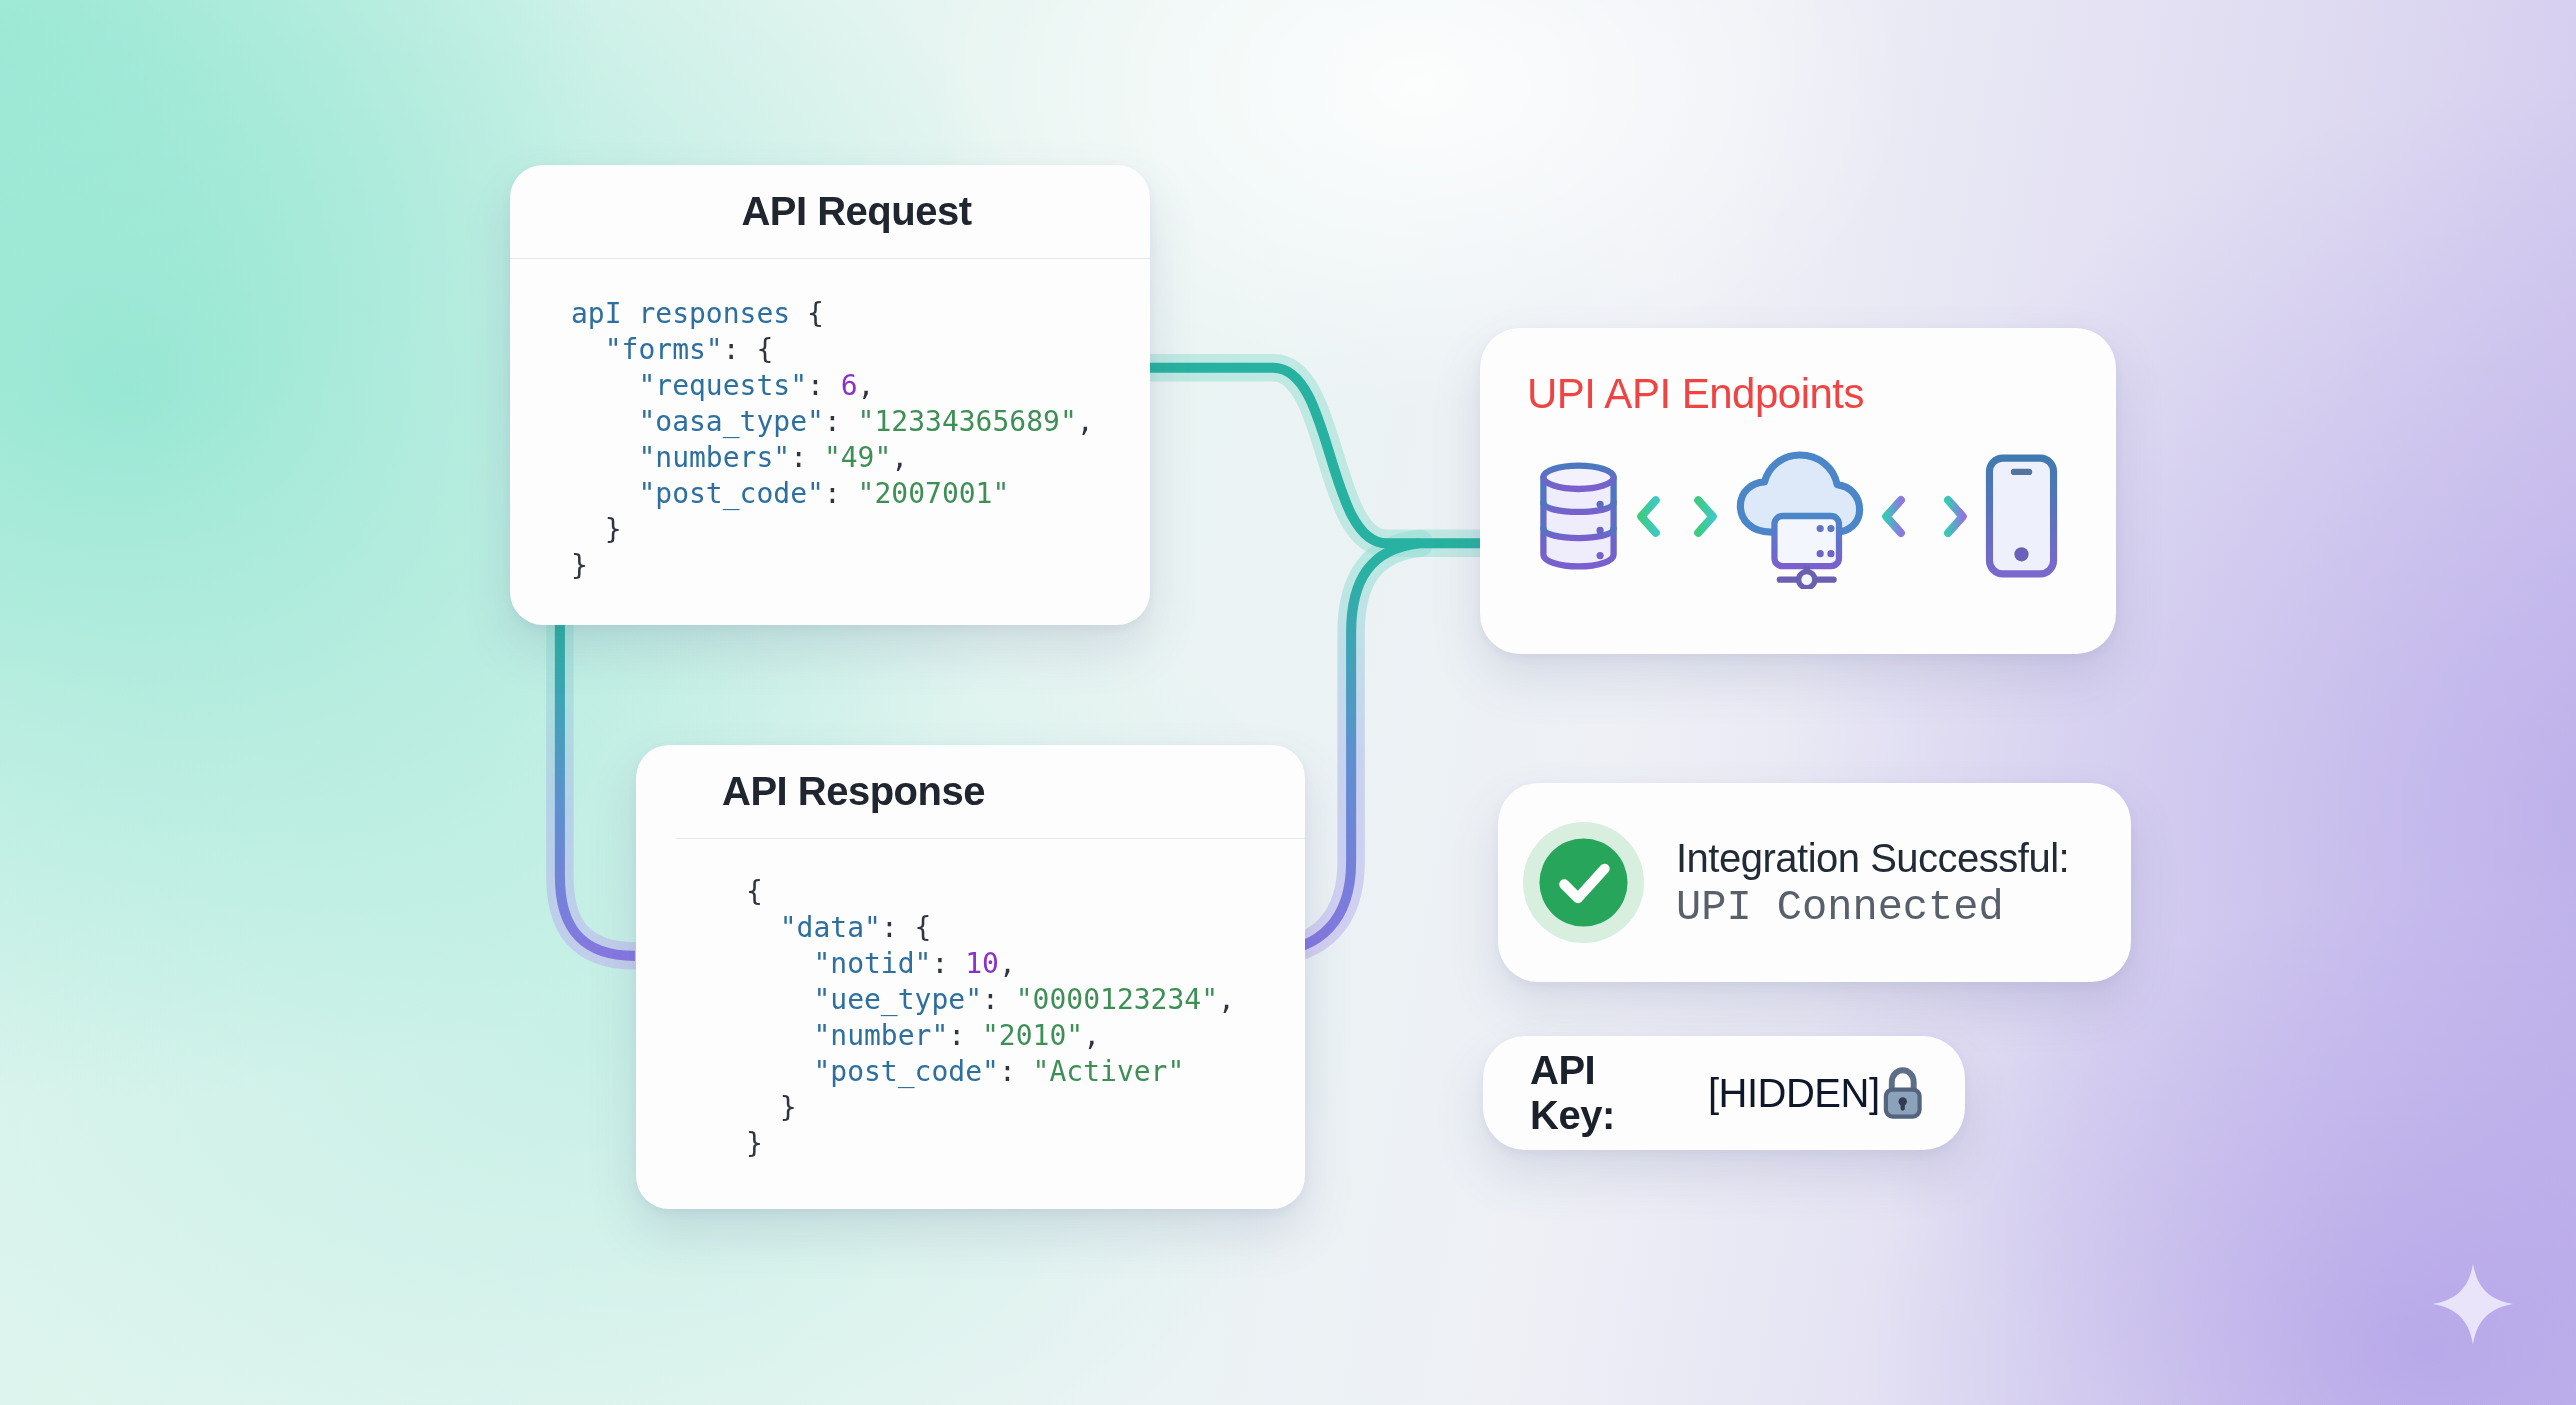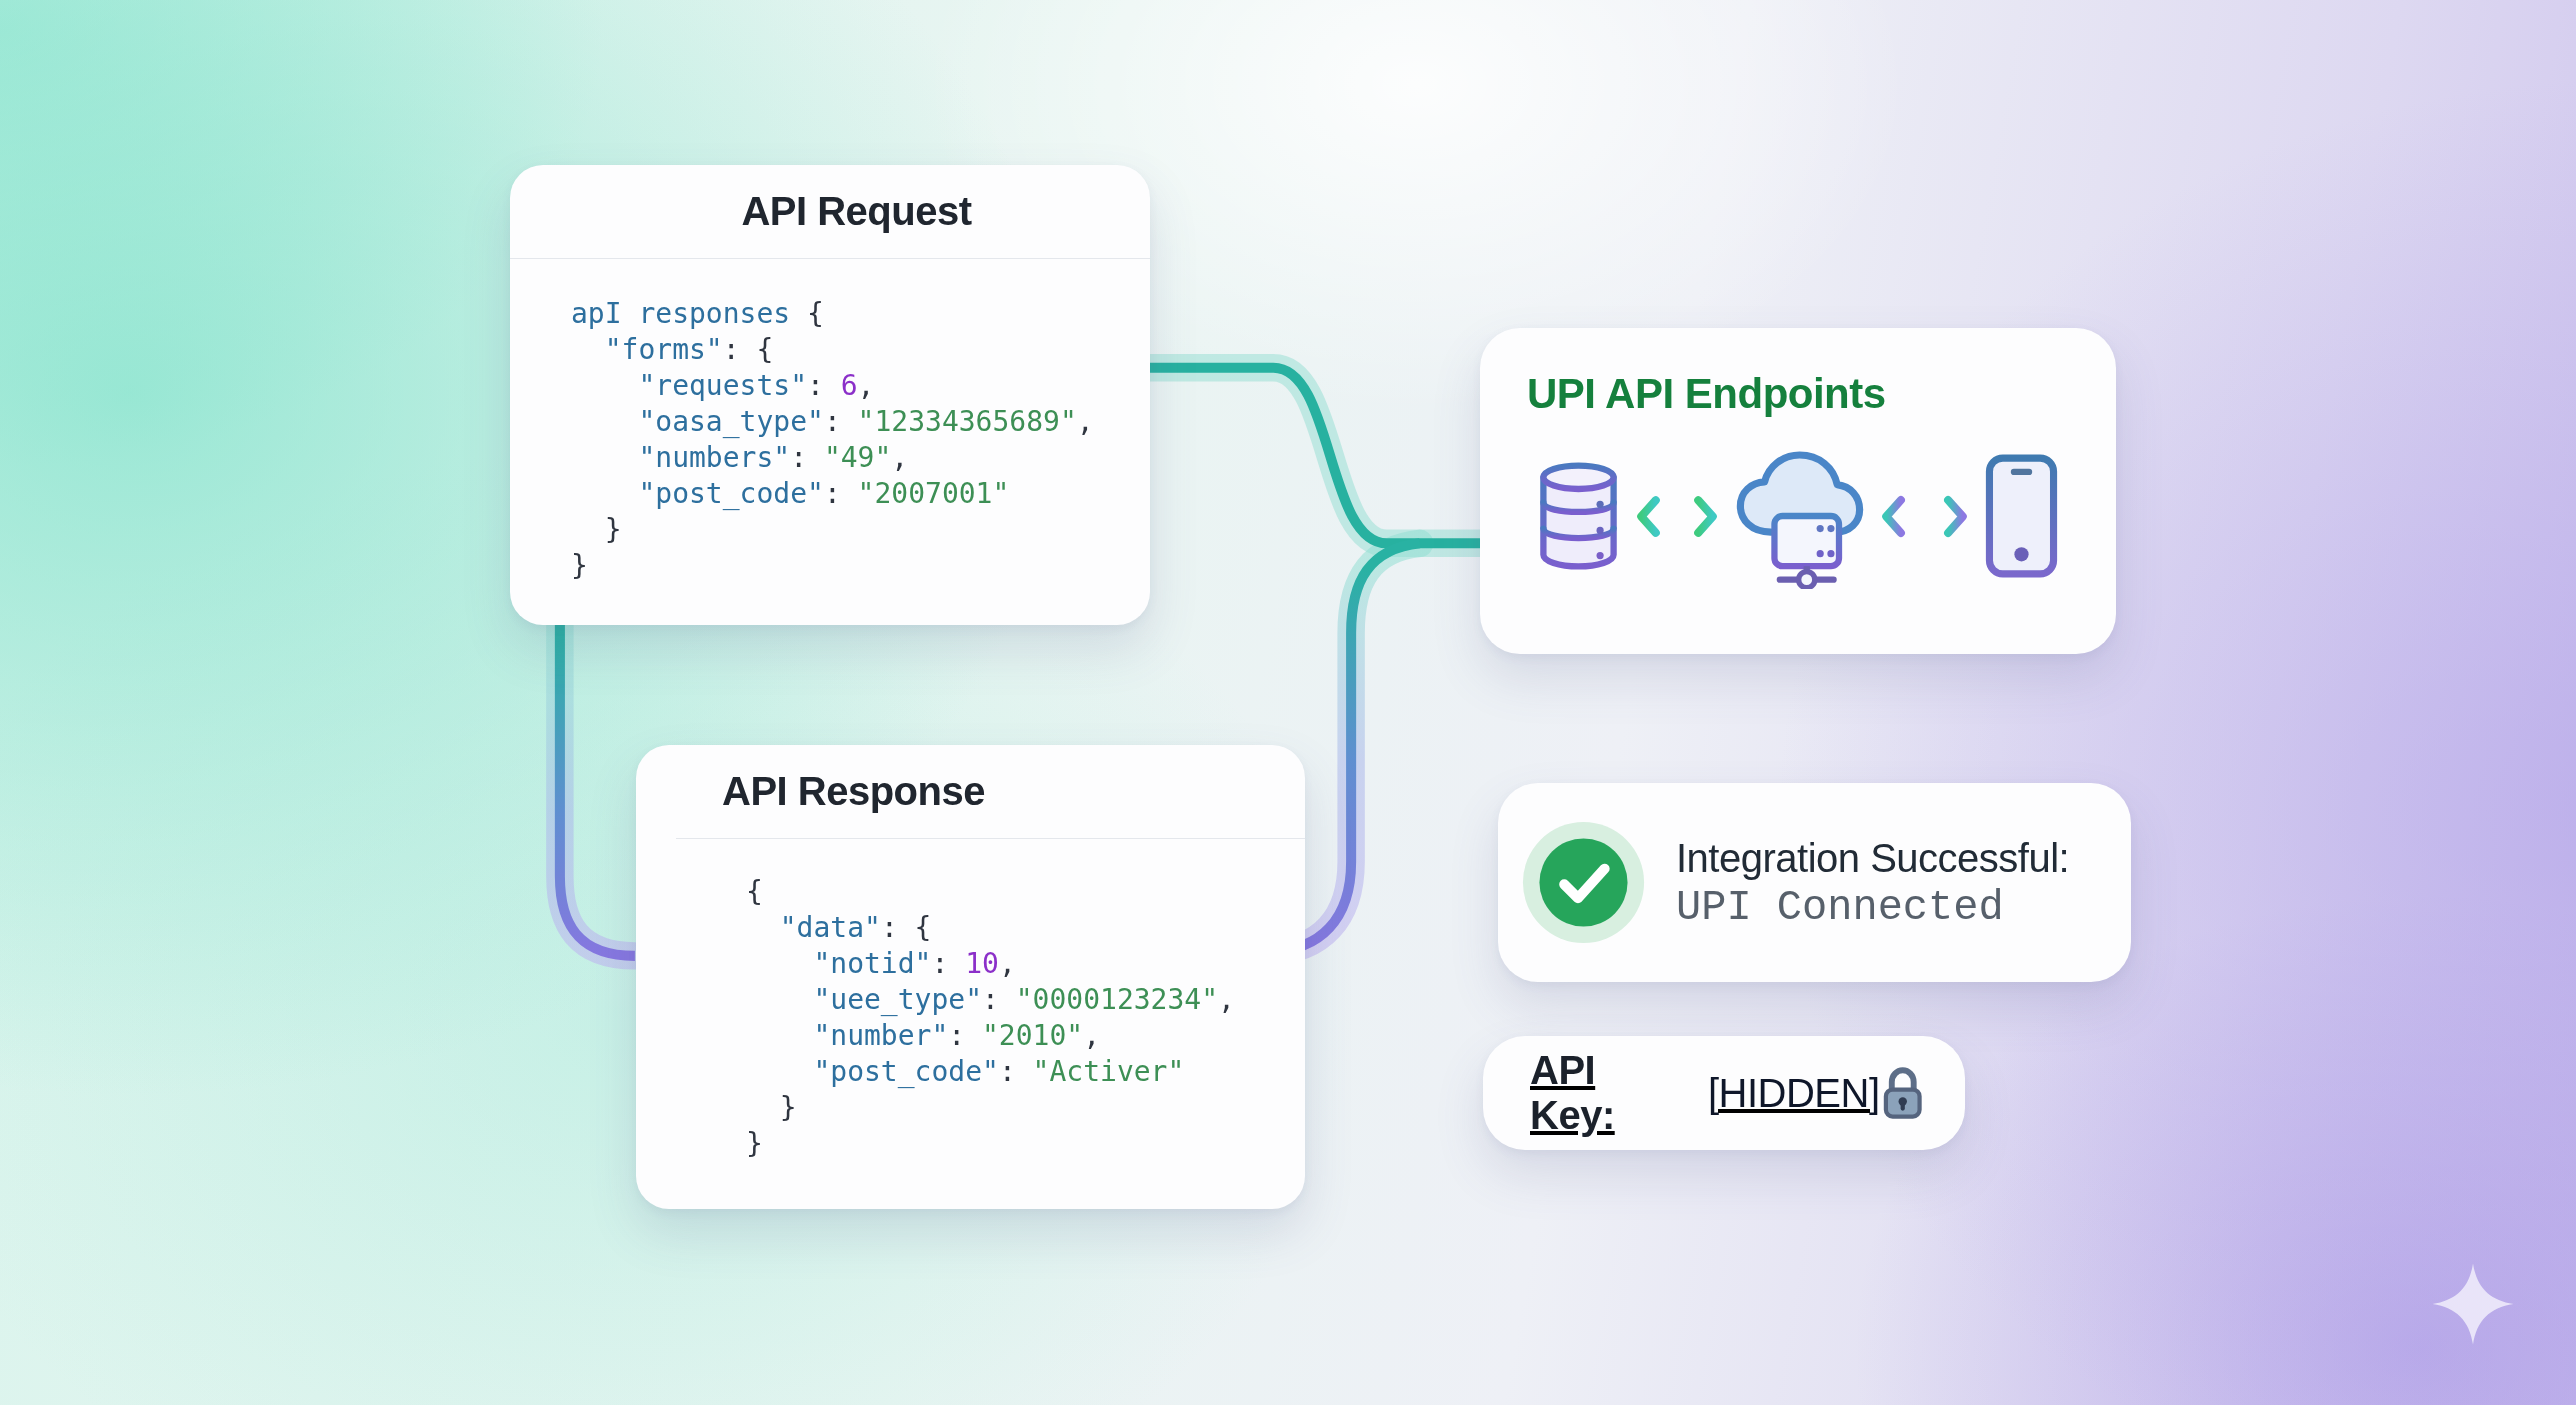--- a/index.html
+++ b/index.html
@@ -34,41 +34,41 @@
   }
   .request-card .code{padding:37px 0 0 61px;}
   .response-card .code{padding:35px 0 0 70px;}
   .tk-k{color:#2d6f9e;}
   .tk-s{color:#3d8f55;}
   .tk-n{color:#8b2fc9;}
   .tk-p{color:#2f3540;}
 
   
   .upi-card{left:1480px;top:328px;width:636px;height:326px;border-radius:40px;}
-  .upi-card .card-title{padding:42px 0 0 47px;font-size:42px;font-weight:700;color:#15803d;}
+  .upi-card .card-title{padding:42px 0 0 47px;font-size:42px;font-weight:400;color:#ef4444;}
   .icons-row{
     display:flex;justify-content:space-between;align-items:center;
     padding:0 58px;margin-top:20px;height:156px;
   }
   .icons-row svg{display:block;flex:0 0 auto;}
 
   
   .success-card{
     left:1498px;top:783px;width:633px;height:199px;border-radius:40px;
     display:flex;align-items:center;padding:0;box-sizing:border-box;
   }
   .badge{margin-left:24px;flex:0 0 auto;}
   .success-text{margin-left:31px;}
   .success-title{font-size:40px;font-weight:400;color:#212b36;letter-spacing:-0.5px;line-height:51px;}
   .success-subtitle{font-size:42px;font-weight:400;color:#57606b;line-height:49px;font-family:Liberation Mono, monospace;}
 
   
   .key-card{
     left:1483px;top:1036px;width:482px;height:114px;border-radius:42px;
-    display:flex;align-items:center;box-sizing:border-box;padding:0 40px 0 47px;text-decoration:underline;
+    display:flex;align-items:center;box-sizing:border-box;padding:0 40px 0 47px;
   }
   .key-label{font-size:40px;font-weight:600;color:#1b212b;letter-spacing:-0.5px;}
   .key-value{font-size:40px;font-weight:400;color:#0f172a;margin-left:29px;letter-spacing:-0.5px;}
   .key-card .lock{margin-left:auto;}
 
   .sparkle{position:absolute;left:2431px;top:1261px;z-index:2;}
 </style>
 </head>
 <body>
 

